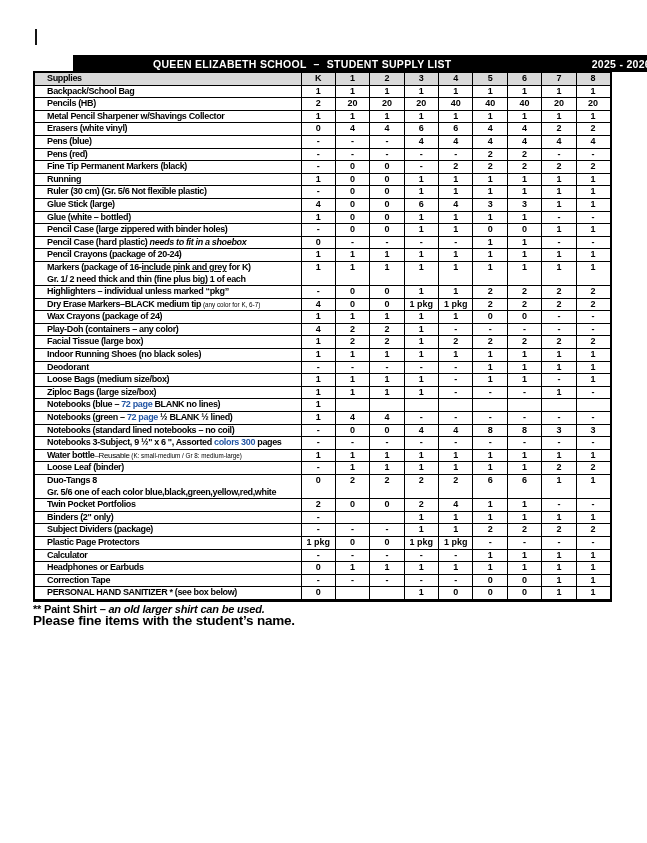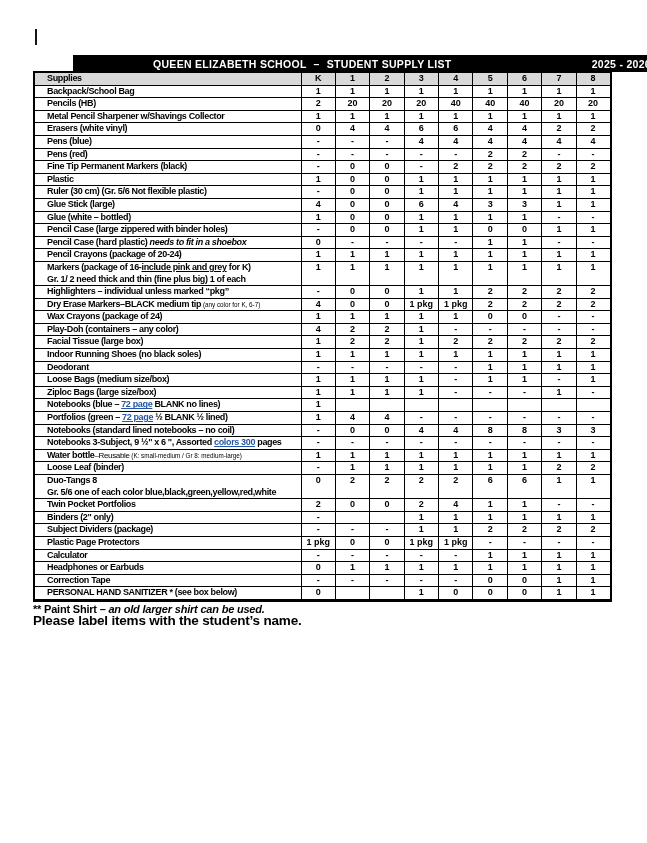--- a/index.html
+++ b/index.html
@@ -33,21 +33,21 @@
     font-size:9px;font-weight:bold;line-height:11.6px;color:#000;
     overflow:hidden;white-space:nowrap;
   }
   .supply-table thead th{background:var(--header-bg);border-bottom:1.5px solid #000;}
   th.label-head,td.label-cell{text-align:left;padding-left:12px;letter-spacing:-0.35px;}
   th.qty-head,td.qty-cell{text-align:center;letter-spacing:0;}
   td.qty-cell{font-size:9px;}
 
   .seg-i{font-style:italic;}
   .seg-u{text-decoration:underline;}
-  .seg-link{color:var(--link-blue);text-decoration:underline;}
+  .seg-link{color:var(--link-blue);}
   .seg-small{font-size:6.3px;font-weight:normal;letter-spacing:0;}
   .seg-reg{font-weight:normal;font-size:8px;}
   .seg-wavy{text-decoration-line:underline;text-decoration-style:wavy;text-decoration-color:var(--squiggle);text-underline-offset:2.5px;}
   .seg-wavy .seg-u{text-decoration:underline solid #000;}
 
   .note1{position:absolute;left:33px;top:603px;font-size:11px;font-weight:bold;letter-spacing:-0.2px;}
   .note1 .seg-i{font-style:italic;}
   .note2{position:absolute;left:33px;top:613px;font-size:13.5px;font-weight:bold;letter-spacing:-0.2px;}
 </style>
 </head>
@@ -170,21 +170,21 @@
           <td class="qty-cell">0</td>
           <td class="qty-cell">0</td>
           <td class="qty-cell">-</td>
           <td class="qty-cell">2</td>
           <td class="qty-cell">2</td>
           <td class="qty-cell">2</td>
           <td class="qty-cell">2</td>
           <td class="qty-cell">2</td>
         </tr>
         <tr>
-          <td class="label-cell"><span class="seg-b">Plastic</span></td>
+          <td class="label-cell"><span class="seg-b">Running</span></td>
           <td class="qty-cell">1</td>
           <td class="qty-cell">0</td>
           <td class="qty-cell">0</td>
           <td class="qty-cell">1</td>
           <td class="qty-cell">1</td>
           <td class="qty-cell">1</td>
           <td class="qty-cell">1</td>
           <td class="qty-cell">1</td>
           <td class="qty-cell">1</td>
         </tr>
@@ -386,21 +386,21 @@
           <td class="qty-cell"></td>
           <td class="qty-cell"></td>
           <td class="qty-cell"></td>
           <td class="qty-cell"></td>
           <td class="qty-cell"></td>
           <td class="qty-cell"></td>
           <td class="qty-cell"></td>
           <td class="qty-cell"></td>
         </tr>
         <tr>
-          <td class="label-cell"><span class="seg-b">Portfolios (green – </span><span class="seg-link">72 page</span><span class="seg-b"> ½ BLANK ½ lined)</span></td>
+          <td class="label-cell"><span class="seg-b">Notebooks (green – </span><span class="seg-link">72 page</span><span class="seg-b"> ½ BLANK ½ lined)</span></td>
           <td class="qty-cell">1</td>
           <td class="qty-cell">4</td>
           <td class="qty-cell">4</td>
           <td class="qty-cell">-</td>
           <td class="qty-cell">-</td>
           <td class="qty-cell">-</td>
           <td class="qty-cell">-</td>
           <td class="qty-cell">-</td>
           <td class="qty-cell">-</td>
         </tr>
@@ -559,15 +559,15 @@
           <td class="qty-cell">0</td>
           <td class="qty-cell">1</td>
           <td class="qty-cell">1</td>
         </tr>
       </tbody>
   </table>
 
   <div class="note1">
     <span>** Paint Shirt – </span><span class="seg-i">an old larger shirt can be used.</span>
   </div>
-  <div class="note2">Please label items with the student’s name.</div>
+  <div class="note2">Please fine items with the student’s name.</div>
 
 </div>
 
 </body></html>

